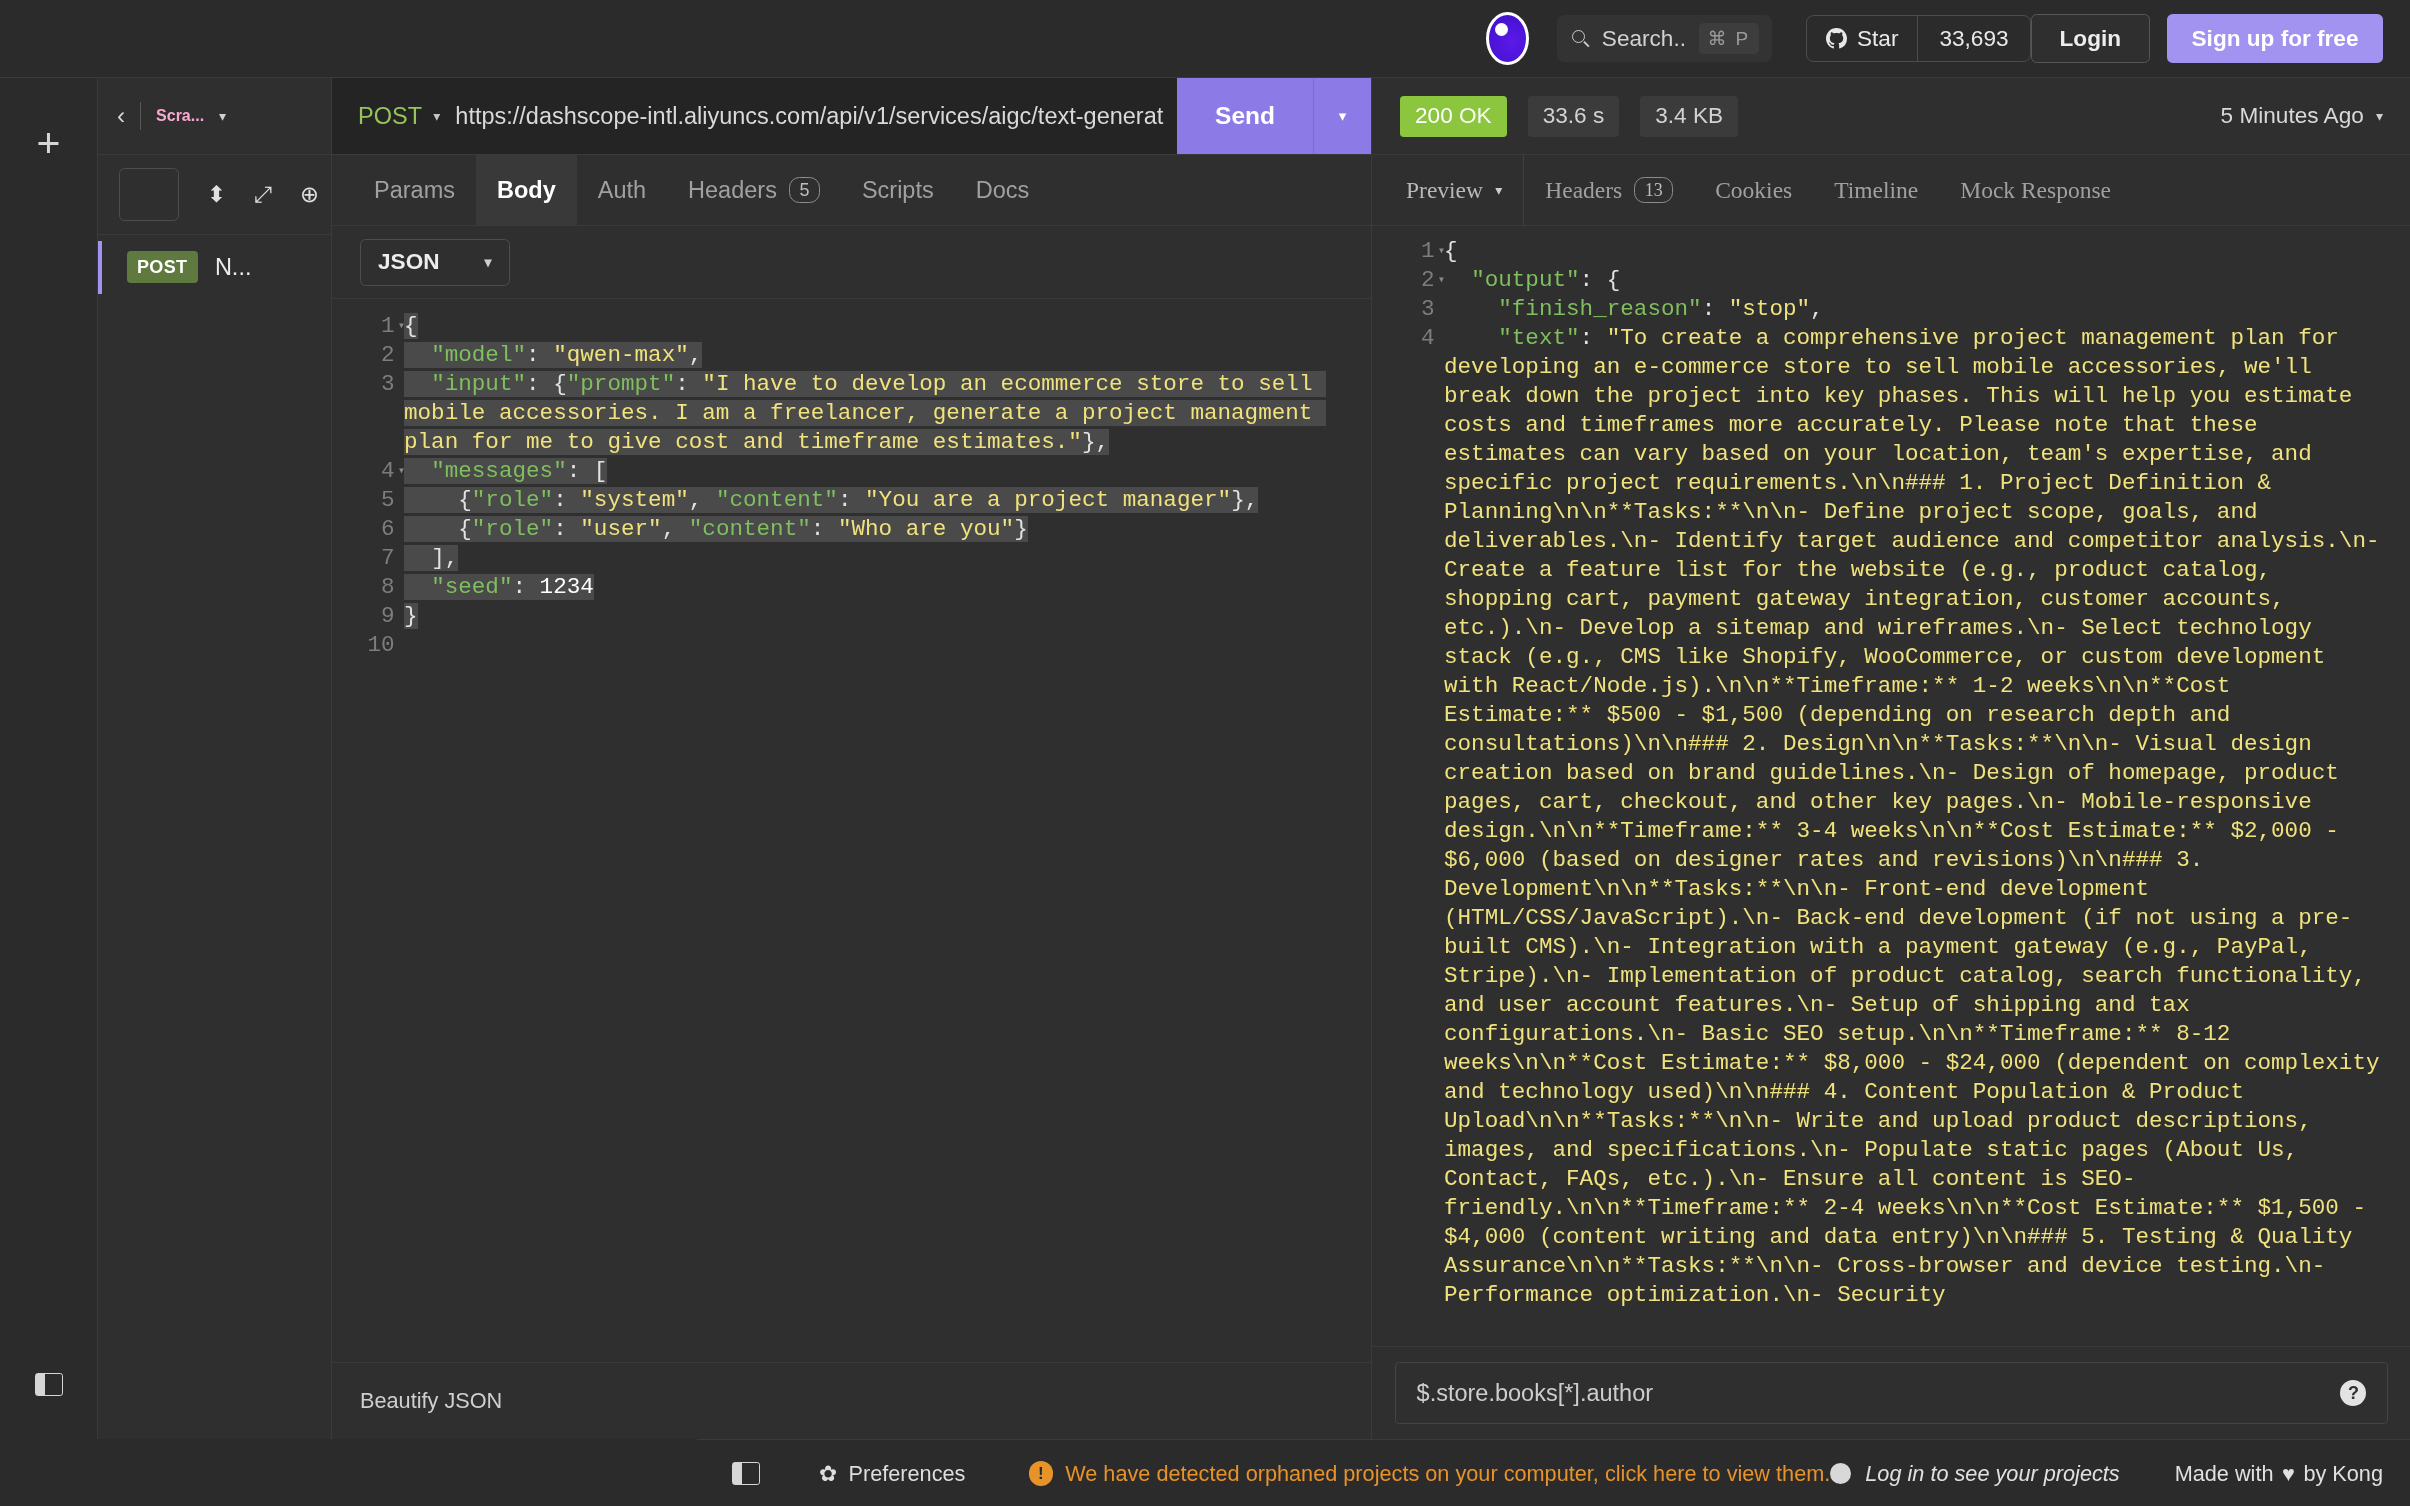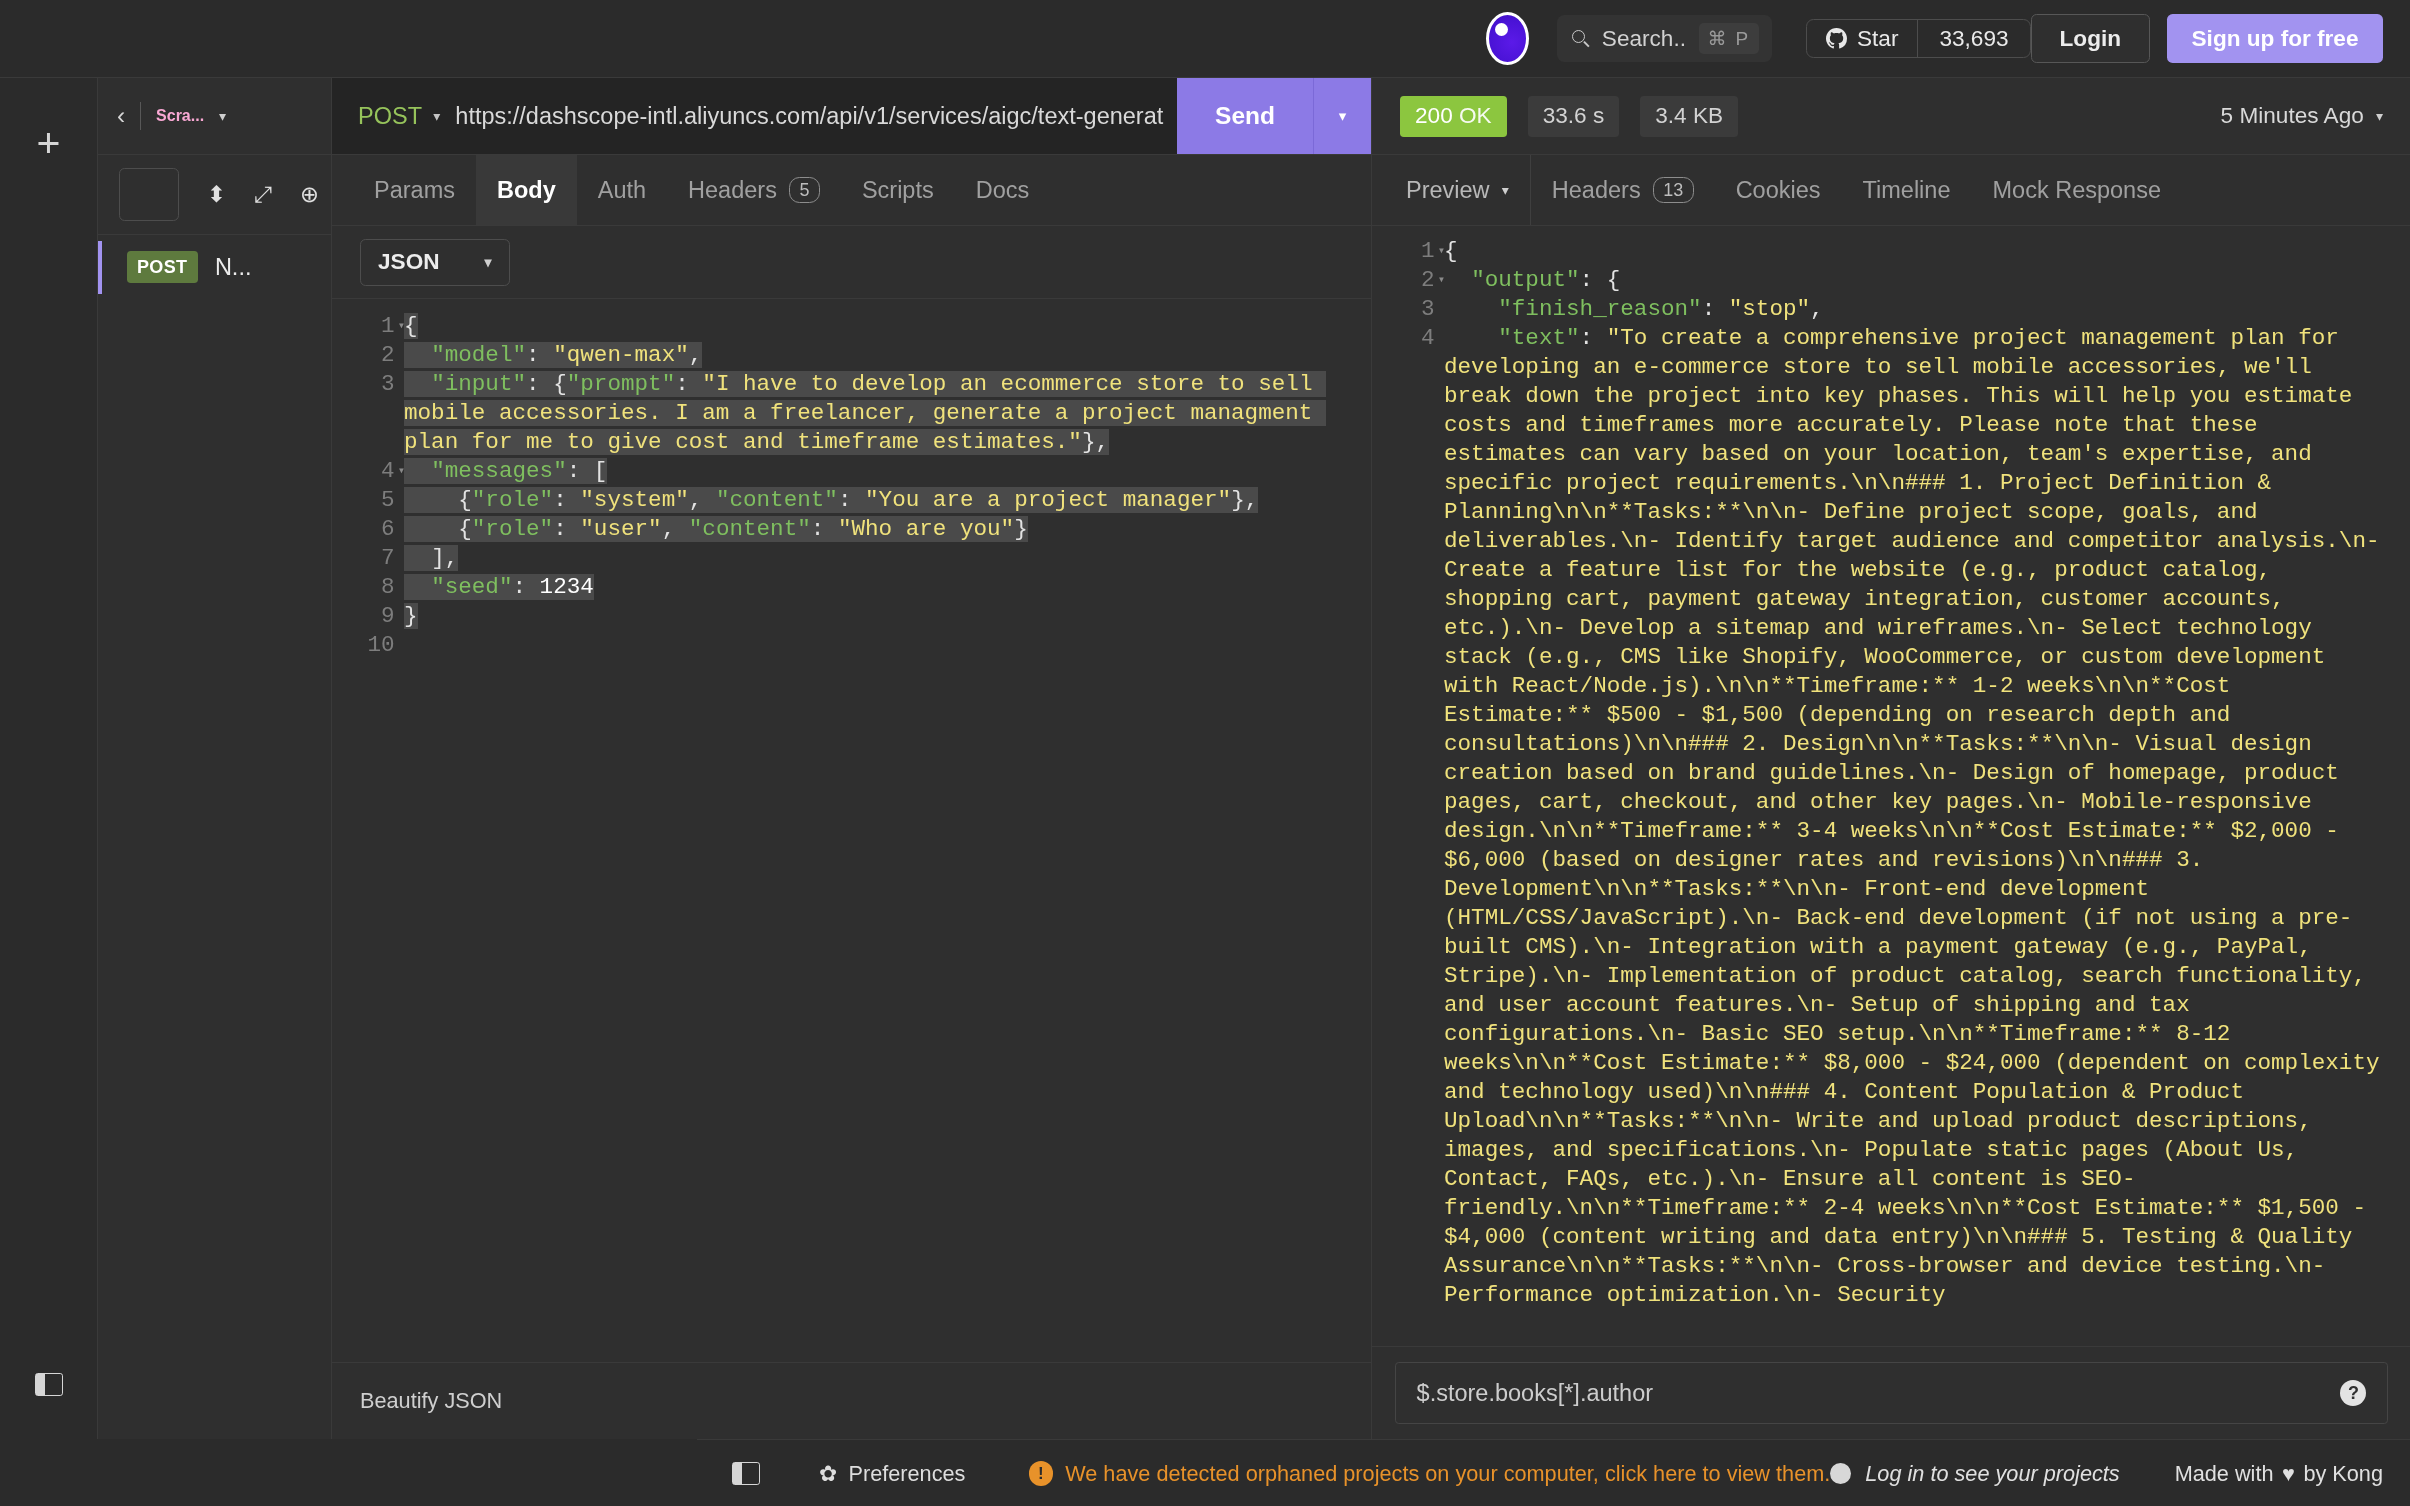--- a/index.html
+++ b/index.html
@@ -47,21 +47,21 @@
     content: ""; position: absolute; width: 6.6px; height: 1.9px; background: #c9c9c9;
     transform: rotate(45deg); bottom: 1.9px; right: -0.9px;
   }
   .search-ph { font-size: 22.6px; color: #d2d2d2; }
   .kbd {
     background: #3d3d3d; border-radius: 4.7px; padding: 3.8px 8.5px;
     font-size: 19px; color: #9a9a9a; letter-spacing: 1.9px;
   }
   .star-group {
     display: flex; align-items: center; margin-left: 34px;
-    border: 0.9px solid #4d4d4d; border-radius: 7.5px; height: 39px; overflow: hidden;
+    border: 0.9px solid #4d4d4d; border-radius: 7.5px; height: 47px; overflow: hidden;
   }
   .star-btn { display: flex; align-items: center; gap: 10.4px; padding: 0 19px; height: 100%; }
   .star-count { padding: 0 21px; height: 100%; display: flex; align-items: center;
     border-left: 0.9px solid #4d4d4d; font-size: 22.6px; color: #eaeaea; }
   .star-btn span.lbl { font-size: 22.6px; color: #eaeaea; }
   .gh { width: 21px; height: 21px; }
   .topbar-right { margin-left: auto; display: flex; align-items: center; gap: 17px; }
   .btn-login {
     border: 0.9px solid #575757; border-radius: 5.6px; background: #2f2f2f;
     color: #ededed; font-size: 22.6px; font-weight: bold; padding: 10.4px 28px;
@@ -233,20 +233,21 @@
   }
   .chip-ok b { font-weight: normal; }
   .chip-ok span { font-weight: normal; opacity: .92; }
   .chip {
     background: #3b3b3b; color: #d3d3d3; font-size: 22.6px; padding: 7.5px 15px; border-radius: 3.8px;
   }
   .res-time { margin-left: auto; font-size: 22.6px; color: #d9d9d9; display: flex; align-items: center; gap: 12.2px; }
   .res-tabs {
     height: 71px; display: flex; align-items: stretch; border-bottom: 0.9px solid #3a3a3a;
     padding-left: 13px;
+    font-family: Liberation Serif, serif;
   }
   .res-tab { display: flex; align-items: center; gap: 12.2px; padding: 0 21px; font-size: 23.5px; color: #a0a0a0; }
   .res-tab.preview { color: #b8b8b8; border-right: 0.9px solid #3f3f3f; }
   .res-body { flex: 1; overflow: hidden; padding-top: 11.3px; position: relative; }
   .foot-res {
     border-top: 0.9px solid #3a3a3a; padding: 15px 22.6px 15px 22.6px;
   }
   .filter-input {
     border: 0.9px solid #454545; border-radius: 3.8px; height: 62px;
     display: flex; align-items: center; padding: 0 21px;

